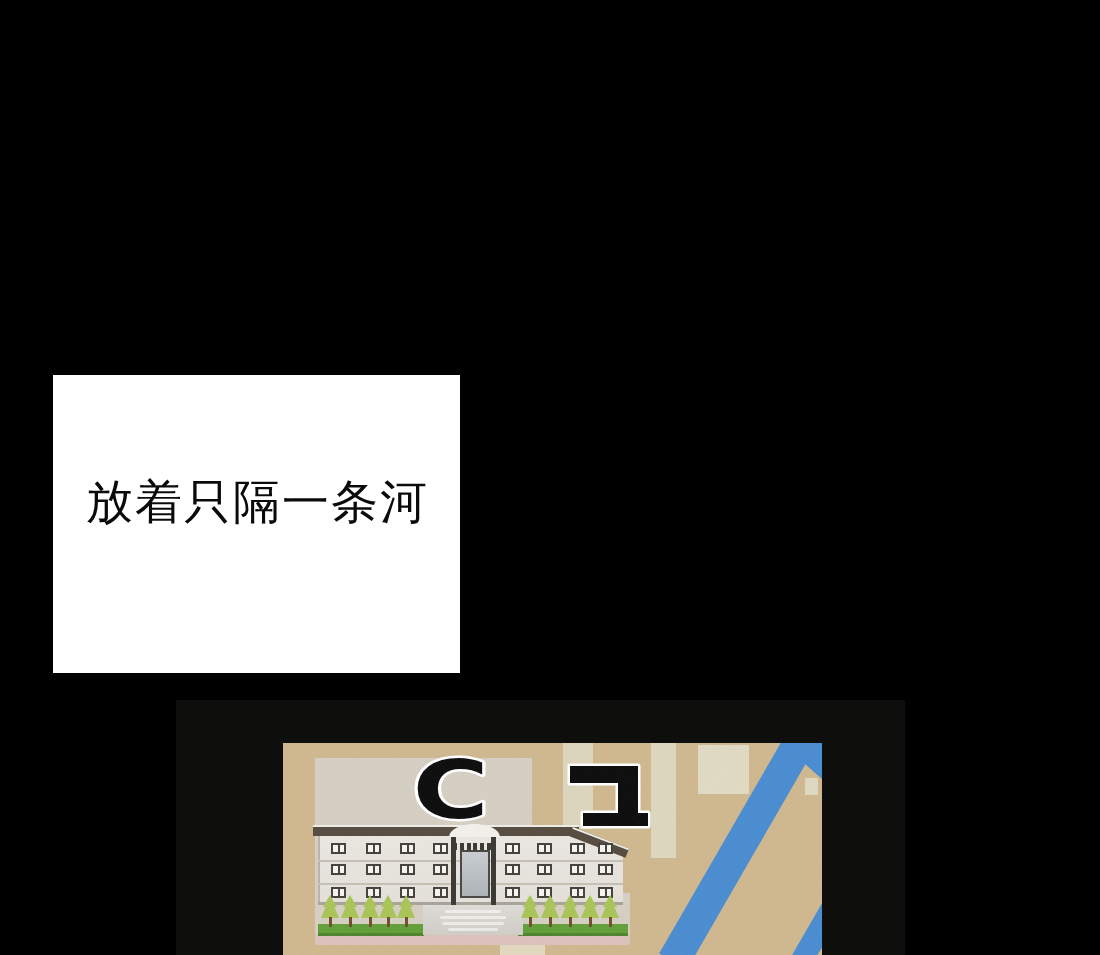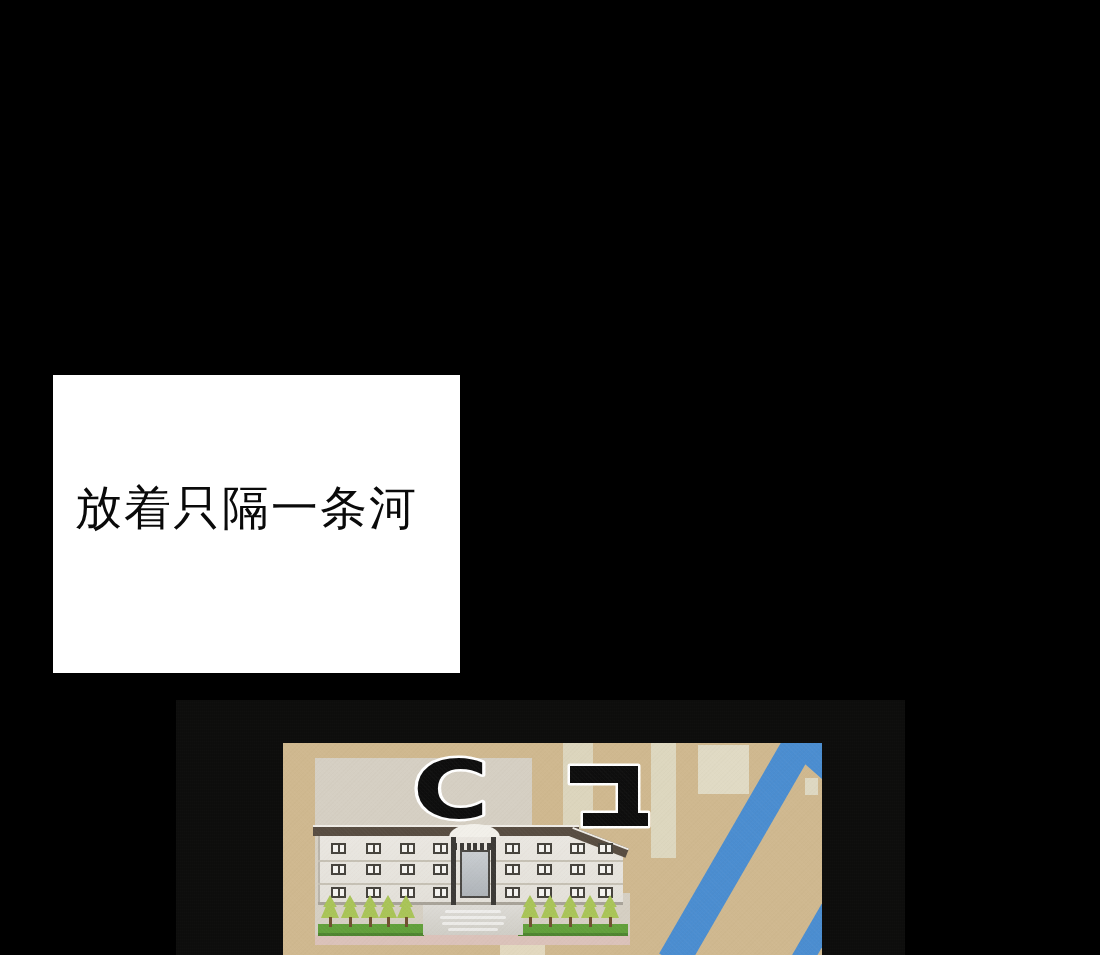--- a/index.html
+++ b/index.html
@@ -8,21 +8,21 @@
     font-family:"DejaVu Sans","Liberation Sans",sans-serif;
   }
 
   
   .caption-box{
     position:absolute;left:53px;top:375px;width:407px;height:298px;
     background:#ffffff;display:flex;flex-direction:column;justify-content:center;
     box-sizing:border-box;padding-left:22px;padding-right:10px;margin:0;
   }
   .caption-box p{
-    margin:0;margin-top:-4px;padding:0;color:#0a0a0a;
+    margin:11px;margin-top:-4px;padding:0;color:#0a0a0a;
     font-size:47px;line-height:61px;letter-spacing:2px;font-weight:500;
     white-space:nowrap;
   }
   .caption-box{padding-bottom:30px;}
 
   
   .panel{
     position:absolute;left:176px;top:700px;width:729px;height:255px;
     background:var(--panel-black,#0d0d0c);
   }

